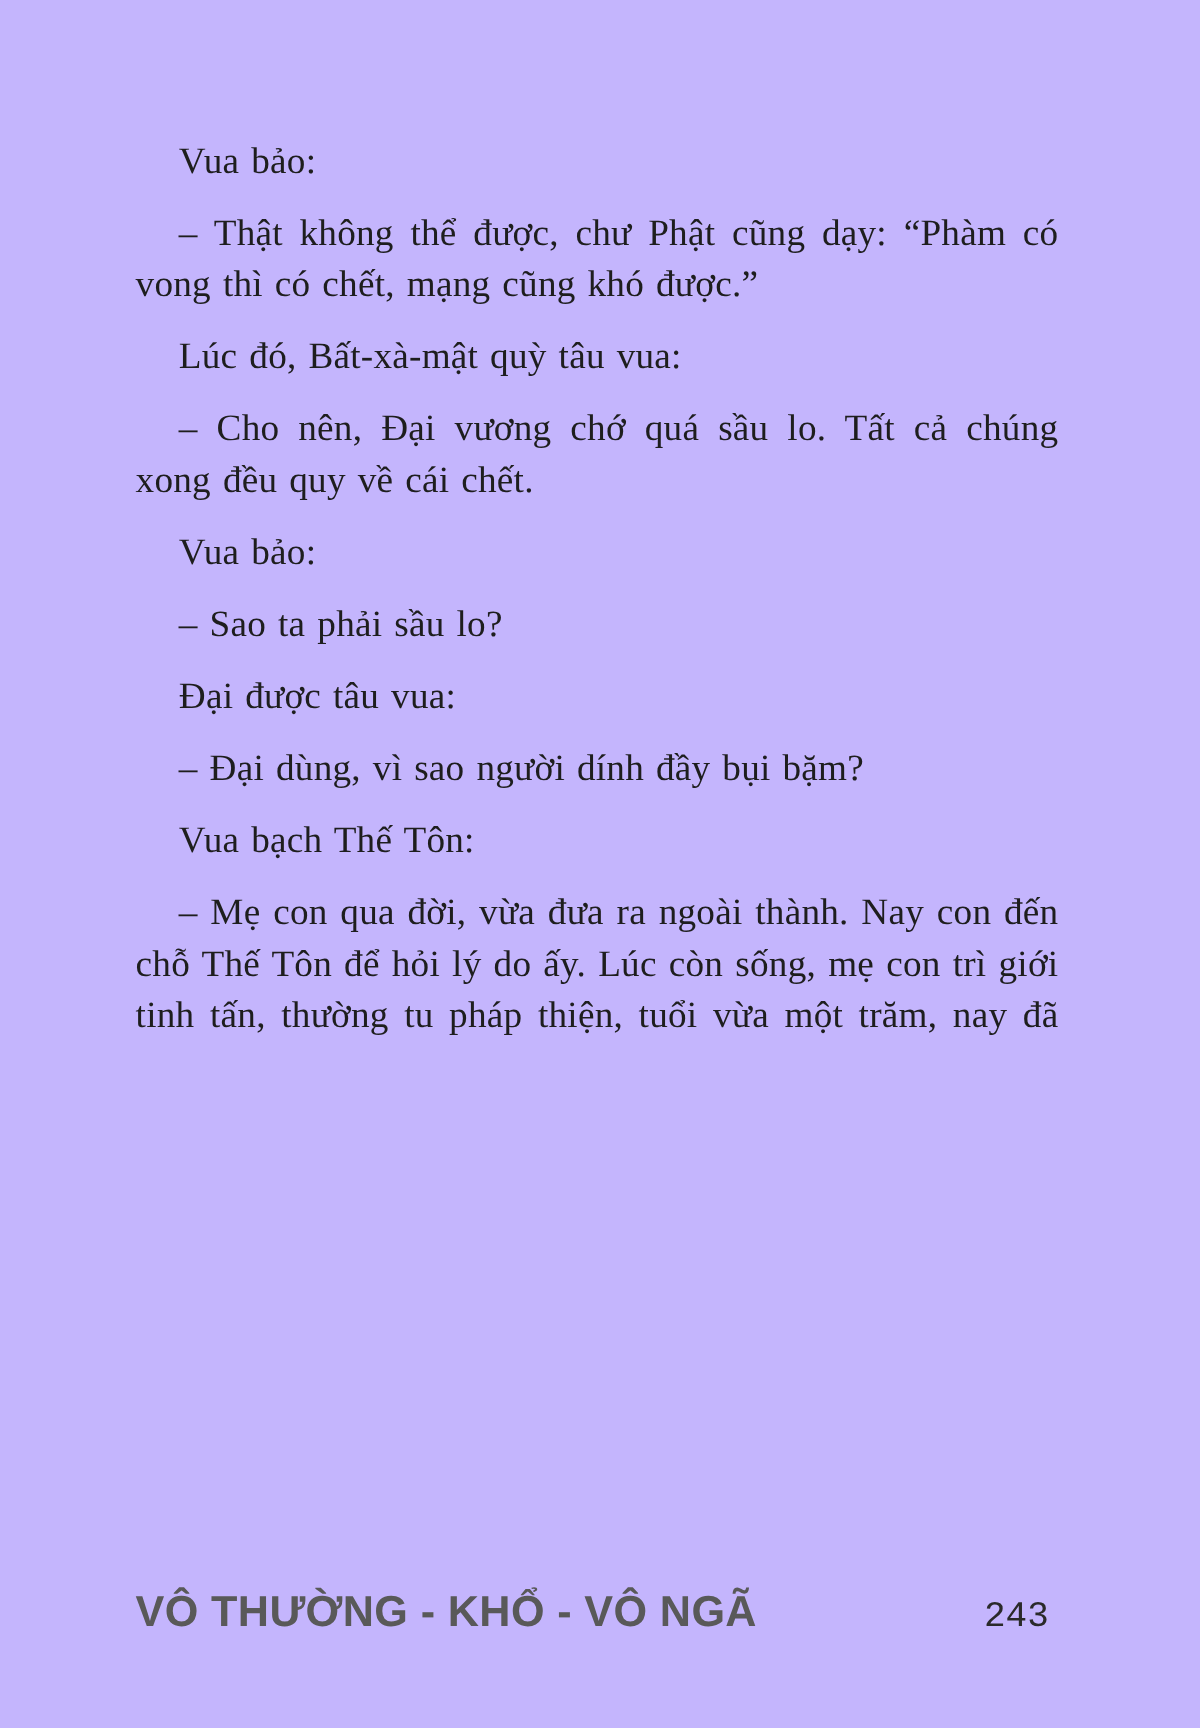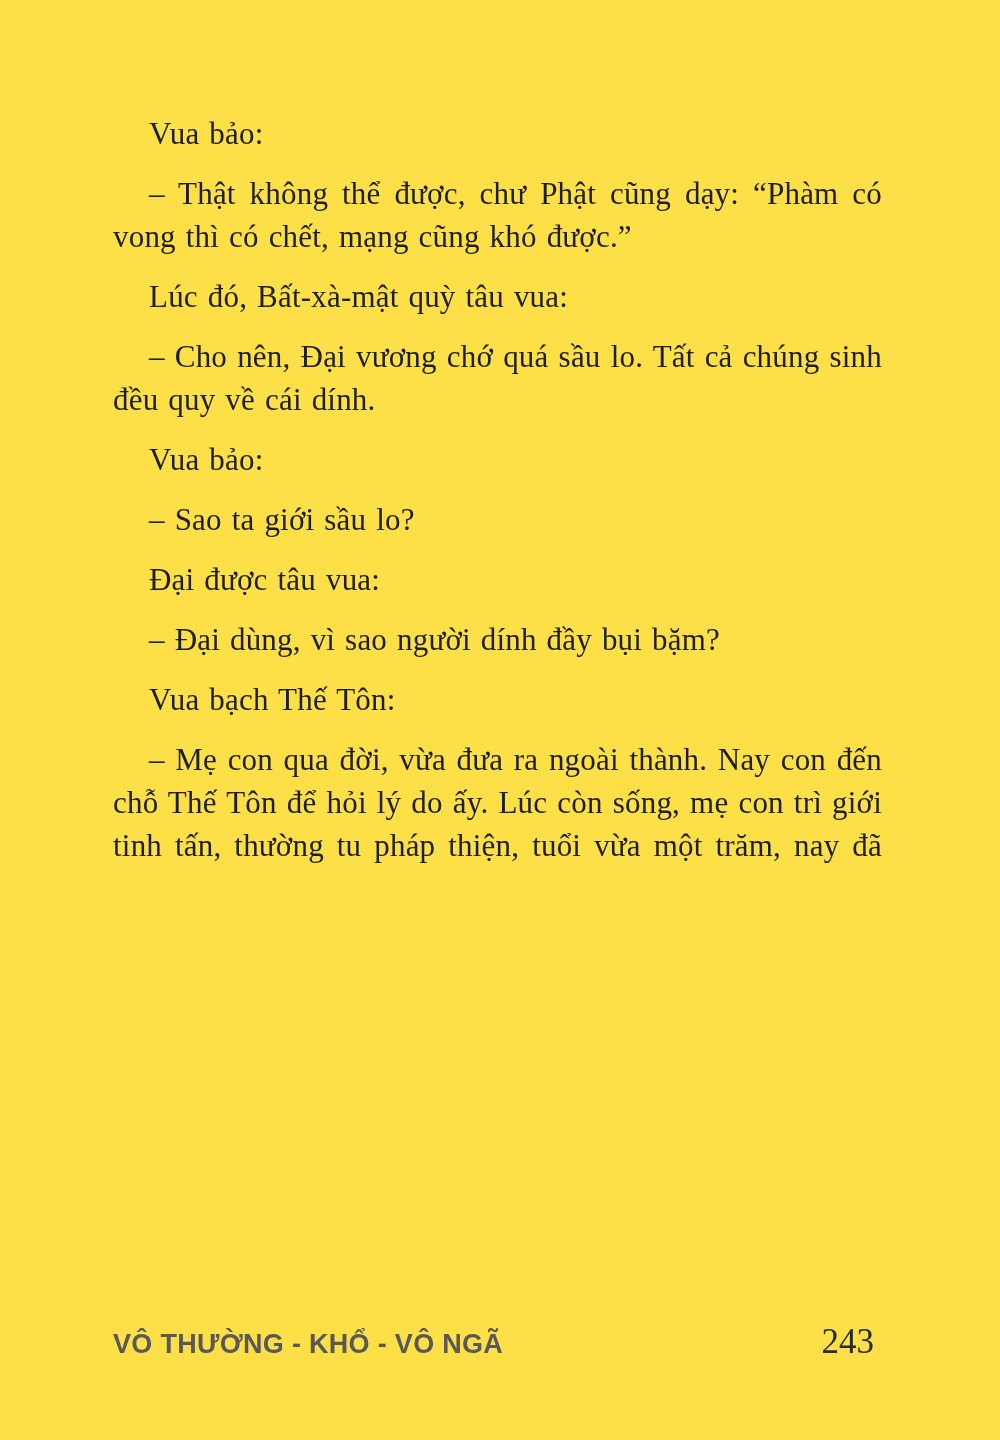--- a/index.html
+++ b/index.html
@@ -4,21 +4,21 @@
 <style>
   html, body {
     margin: 0;
     padding: 0;
     background: #ffffff;
   }
   .page {
     position: relative;
     width: 1000px;
     height: 1440px;
-    background: #fde047;
+    background: #c4b5fd;
     overflow: hidden;
     font-family: "Liberation Serif", serif;
   }
   .text-body {
     position: absolute;
     top: 112px;
     left: 113px;
     right: 118px;
   }
   .text-body p {
@@ -39,42 +39,42 @@
     top: 1322px;
     left: 113px;
     right: 126px;
     display: flex;
     justify-content: space-between;
     align-items: baseline;
   }
   .running-title {
     font-family: "Liberation Sans", sans-serif;
     font-weight: 700;
-    font-size: 27px;
+    font-size: 36px;
     letter-spacing: 0.3px;
     color: #595959;
   }
   .page-number {
-    font-family: Liberation Serif, serif;
-    font-size: 35px;
+    font-family: Liberation Mono, monospace;
+    font-size: 30px;
     color: #2a2a2a;
     margin-left: 16px;
   }
 </style>
 </head>
 <body>
 
 <div class="page">
   <div class="text-body">
     <p>Vua bảo:</p>
     <p>– Thật không thể được, chư Phật cũng dạy: “Phàm có vong thì có chết, mạng cũng khó được.”</p>
     <p>Lúc đó, Bất-xà-mật quỳ tâu vua:</p>
-    <p>– Cho nên, Đại vương chớ quá sầu lo. Tất cả chúng sinh đều quy về cái dính.</p>
+    <p>– Cho nên, Đại vương chớ quá sầu lo. Tất cả chúng xong đều quy về cái chết.</p>
     <p>Vua bảo:</p>
-    <p>– Sao ta giới sầu lo?</p>
+    <p>– Sao ta phải sầu lo?</p>
     <p>Đại được tâu vua:</p>
     <p>– Đại dùng, vì sao người dính đầy bụi bặm?</p>
     <p>Vua bạch Thế Tôn:</p>
     <p class="fill-last">– Mẹ con qua đời, vừa đưa ra ngoài thành. Nay con đến chỗ Thế Tôn để hỏi lý do ấy. Lúc còn sống, mẹ con trì giới tinh tấn, thường tu pháp thiện, tuổi vừa một trăm, nay đã</p>
   </div>
 
   <div class="footer">
     <span class="running-title">VÔ THƯỜNG - KHỔ - VÔ NGÃ</span>
     <span class="page-number">243</span>
   </div>

